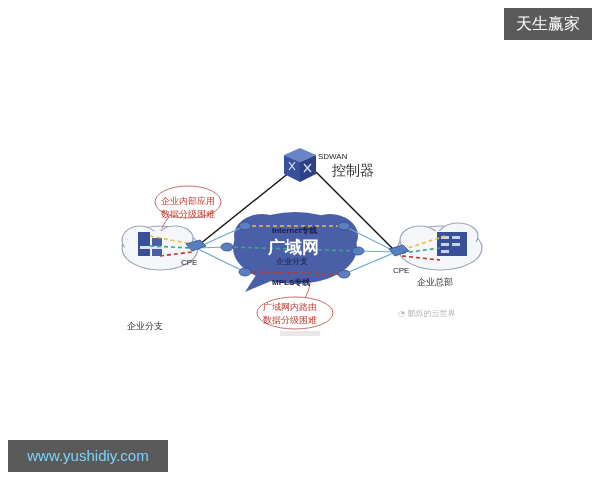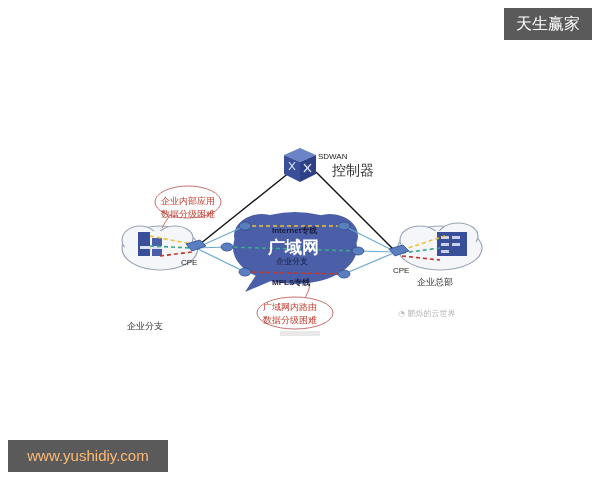--- a/index.html
+++ b/index.html
@@ -1,21 +1,21 @@
 <!DOCTYPE html>
 <html><head>
 <meta charset="utf-8">
 <style>
   html, body { margin:0; padding:0; }
   body { width:600px; height:480px; background:#ffffff; position:relative; overflow:hidden;
          font-family:"DejaVu Sans", sans-serif; }
   .badge-top { position:absolute; left:504px; top:8px; width:88px; height:32px; background:#5a5a5a;
                color:#fff; font-size:16px; line-height:32px; text-align:center; }
   .badge-bottom { position:absolute; left:8px; top:440px; width:160px; height:32px; background:#5a5a5a;
-                  color:#fdba74; font-size:15px; line-height:32px; text-align:center;
+                  color:#7dd3fc; font-size:15px; line-height:32px; text-align:center;
                   font-family:"Liberation Sans", sans-serif; }
   svg { position:absolute; left:0; top:0; }
   .lbl { position:absolute; font-size:9px; color:#333; white-space:nowrap; }
   .lbl-bold { position:absolute; font-size:8px; font-weight:normal; color:#222; white-space:nowrap;
               font-family:"Liberation Sans", sans-serif; }
   .bubble-text { position:absolute; font-size:9px; color:#c0392b; text-align:center; line-height:13px;
                  font-family:"DejaVu Serif", serif; white-space:nowrap; }
   .wan-title { position:absolute; font-size:17px; font-weight:bold; color:#ffffff; white-space:nowrap;text-align:right; }
   .wan-line { position:absolute; font-size:8px; color:#1a1a3a; white-space:nowrap; font-weight:bold;
               font-family:"Liberation Sans", sans-serif;text-align:right; }

